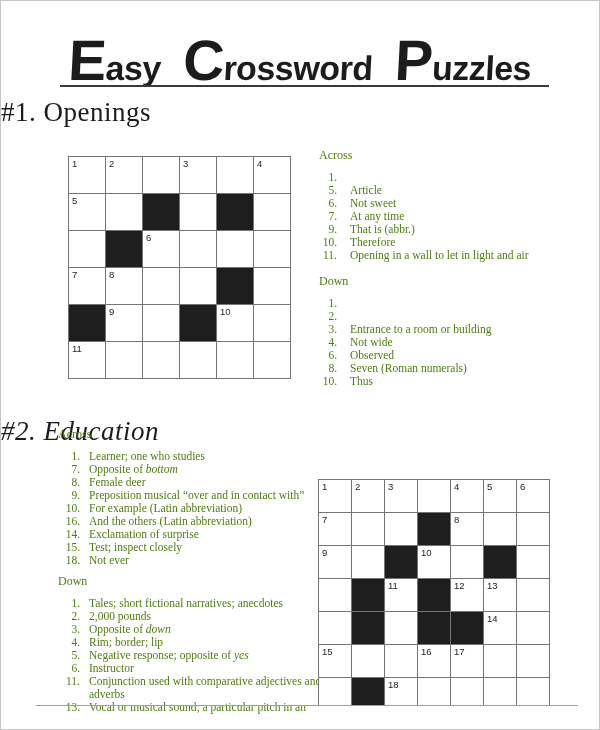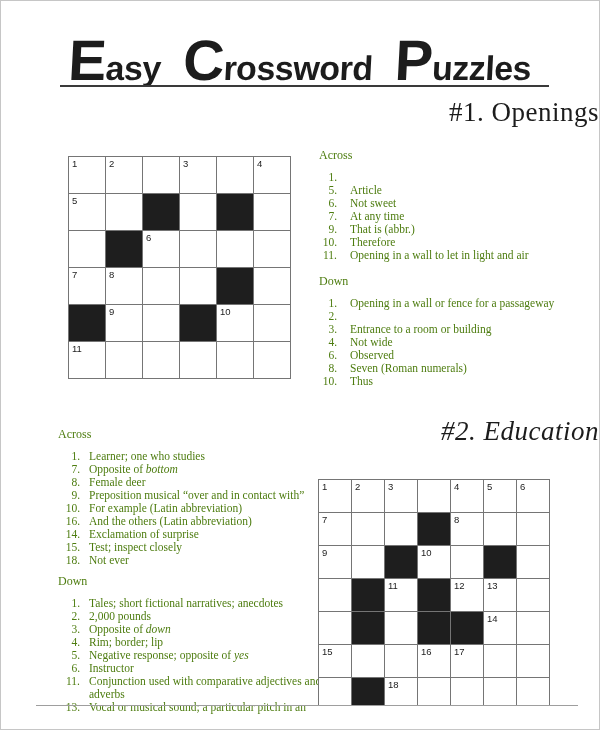--- a/index.html
+++ b/index.html
@@ -14,21 +14,21 @@
     line-height:1; transform:skewX(-3deg); white-space:nowrap;
     font-family:"Liberation Sans", sans-serif; font-weight:bold; color:#1c1c1c;
     letter-spacing:-0.5px;
   }
   .title .tw { display:inline-block; margin:0 11px; }
   .title .ti { font-size:57px; }
   .title .tr { font-size:34px; }
   .rule { position:absolute; top:84px; left:59px; width:489px; height:2px; background:#3a3a3a; }
   
   .phead {
-    position:absolute; left:0; right:0; text-align:right;
+    position:absolute; left:0; right:0; text-align:left;
     font-size:27px; line-height:1.15; color:#1c1c1c; letter-spacing:0.5px;
   }
   .phead.h1 { top:96px; }
   .phead.h2 { top:415px;font-style:italic; }
   
   .grid { display:grid; gap:1px; background:#757575; border:1px solid #757575; width:max-content; }
   .grid-p1 { position:absolute; left:67px; top:155px; grid-template-columns:repeat(6,36px); grid-auto-rows:36px; }
   .grid2wrap { position:absolute; left:317px; top:478px; width:236px; height:227px; overflow:hidden; }
   .grid-p2 { grid-template-columns:repeat(7,32px); grid-auto-rows:32px; }
   .cell { position:relative; background:#fff; }
@@ -156,21 +156,20 @@
           <span class="txt">Opening in a wall to let in light and air</span>
         </div>
       </div>
   </div>
 
   <div class="clues clues-p1 c1d">
     <div class="hdr">Down</div>
     <div>
         <div class="clue">
           <span class="num">1.</span>
-          <span class="txt">Opening in a wall or fence for a passageway</span>
         </div>
         <div class="clue">
           <span class="num">2.</span>
         </div>
         <div class="clue">
           <span class="num">3.</span>
           <span class="txt">Entrance to a room or building</span>
         </div>
         <div class="clue">
           <span class="num">4.</span>

